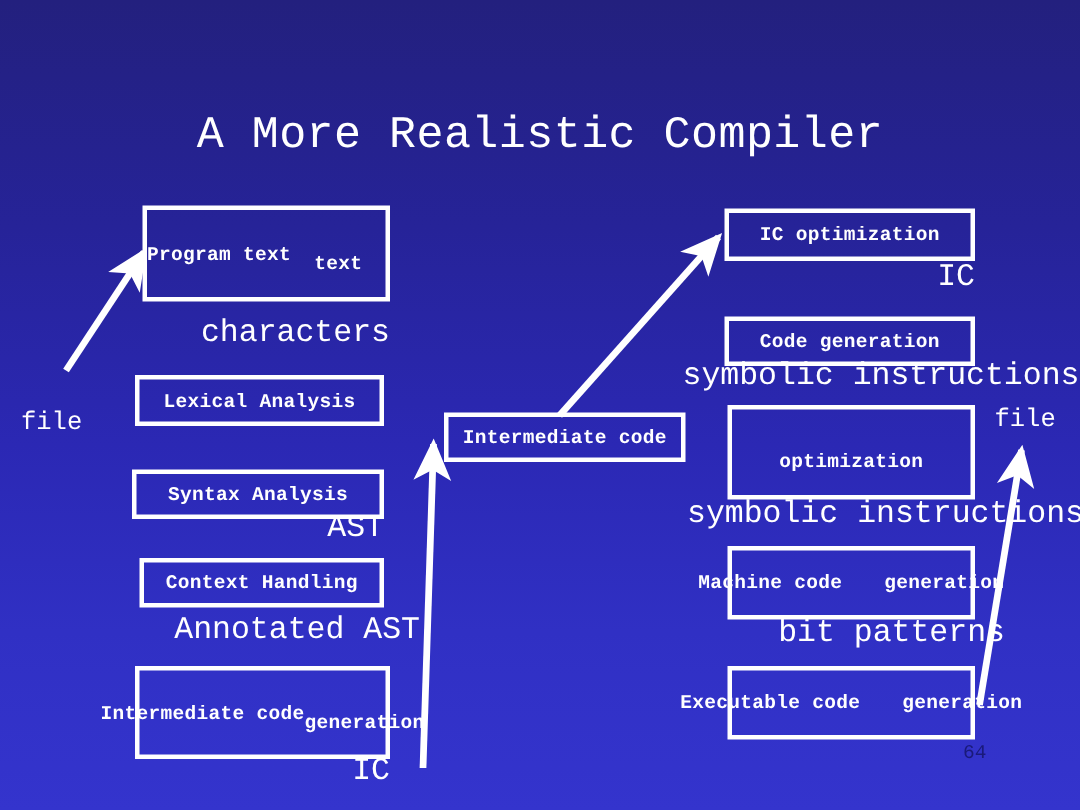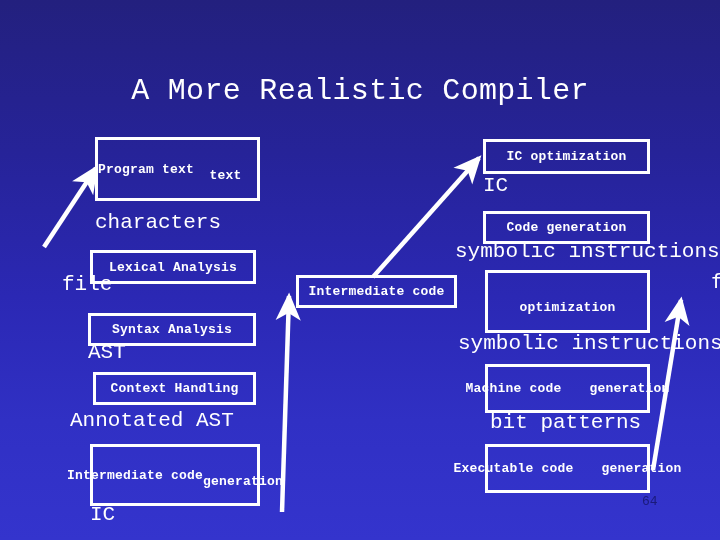--- a/index.html
+++ b/index.html
@@ -48,32 +48,31 @@
   }
   .box .line {
     display: block;
     width: 100%;
     white-space: nowrap;
   }
   .box-sm { font-size: 13px; font-weight: bold; letter-spacing: 0.2px; }
   .box-sm2 { font-size: 13px; font-weight: bold; letter-spacing: 0.2px; line-height: 30px; gap: 28px; }
   .flow {
     position: absolute;
-    text-align: left;
+    text-align: right;
     white-space: nowrap;
     font-size: 21px;
     color: #ffffff;
   }
   .flow-wide { font-size: 21px; }
   .file-label {
     position: absolute;
-    font-size: 21px;
+    font-size: 17px;
     color: #ffffff;
     white-space: nowrap;
-    margin-left: 48px;
   }
   .pagenum {
     position: absolute;
     font-size: 13px;
     color: #1a1a7a;
     white-space: nowrap;
   }
 </style>
 </head>
 <body>

